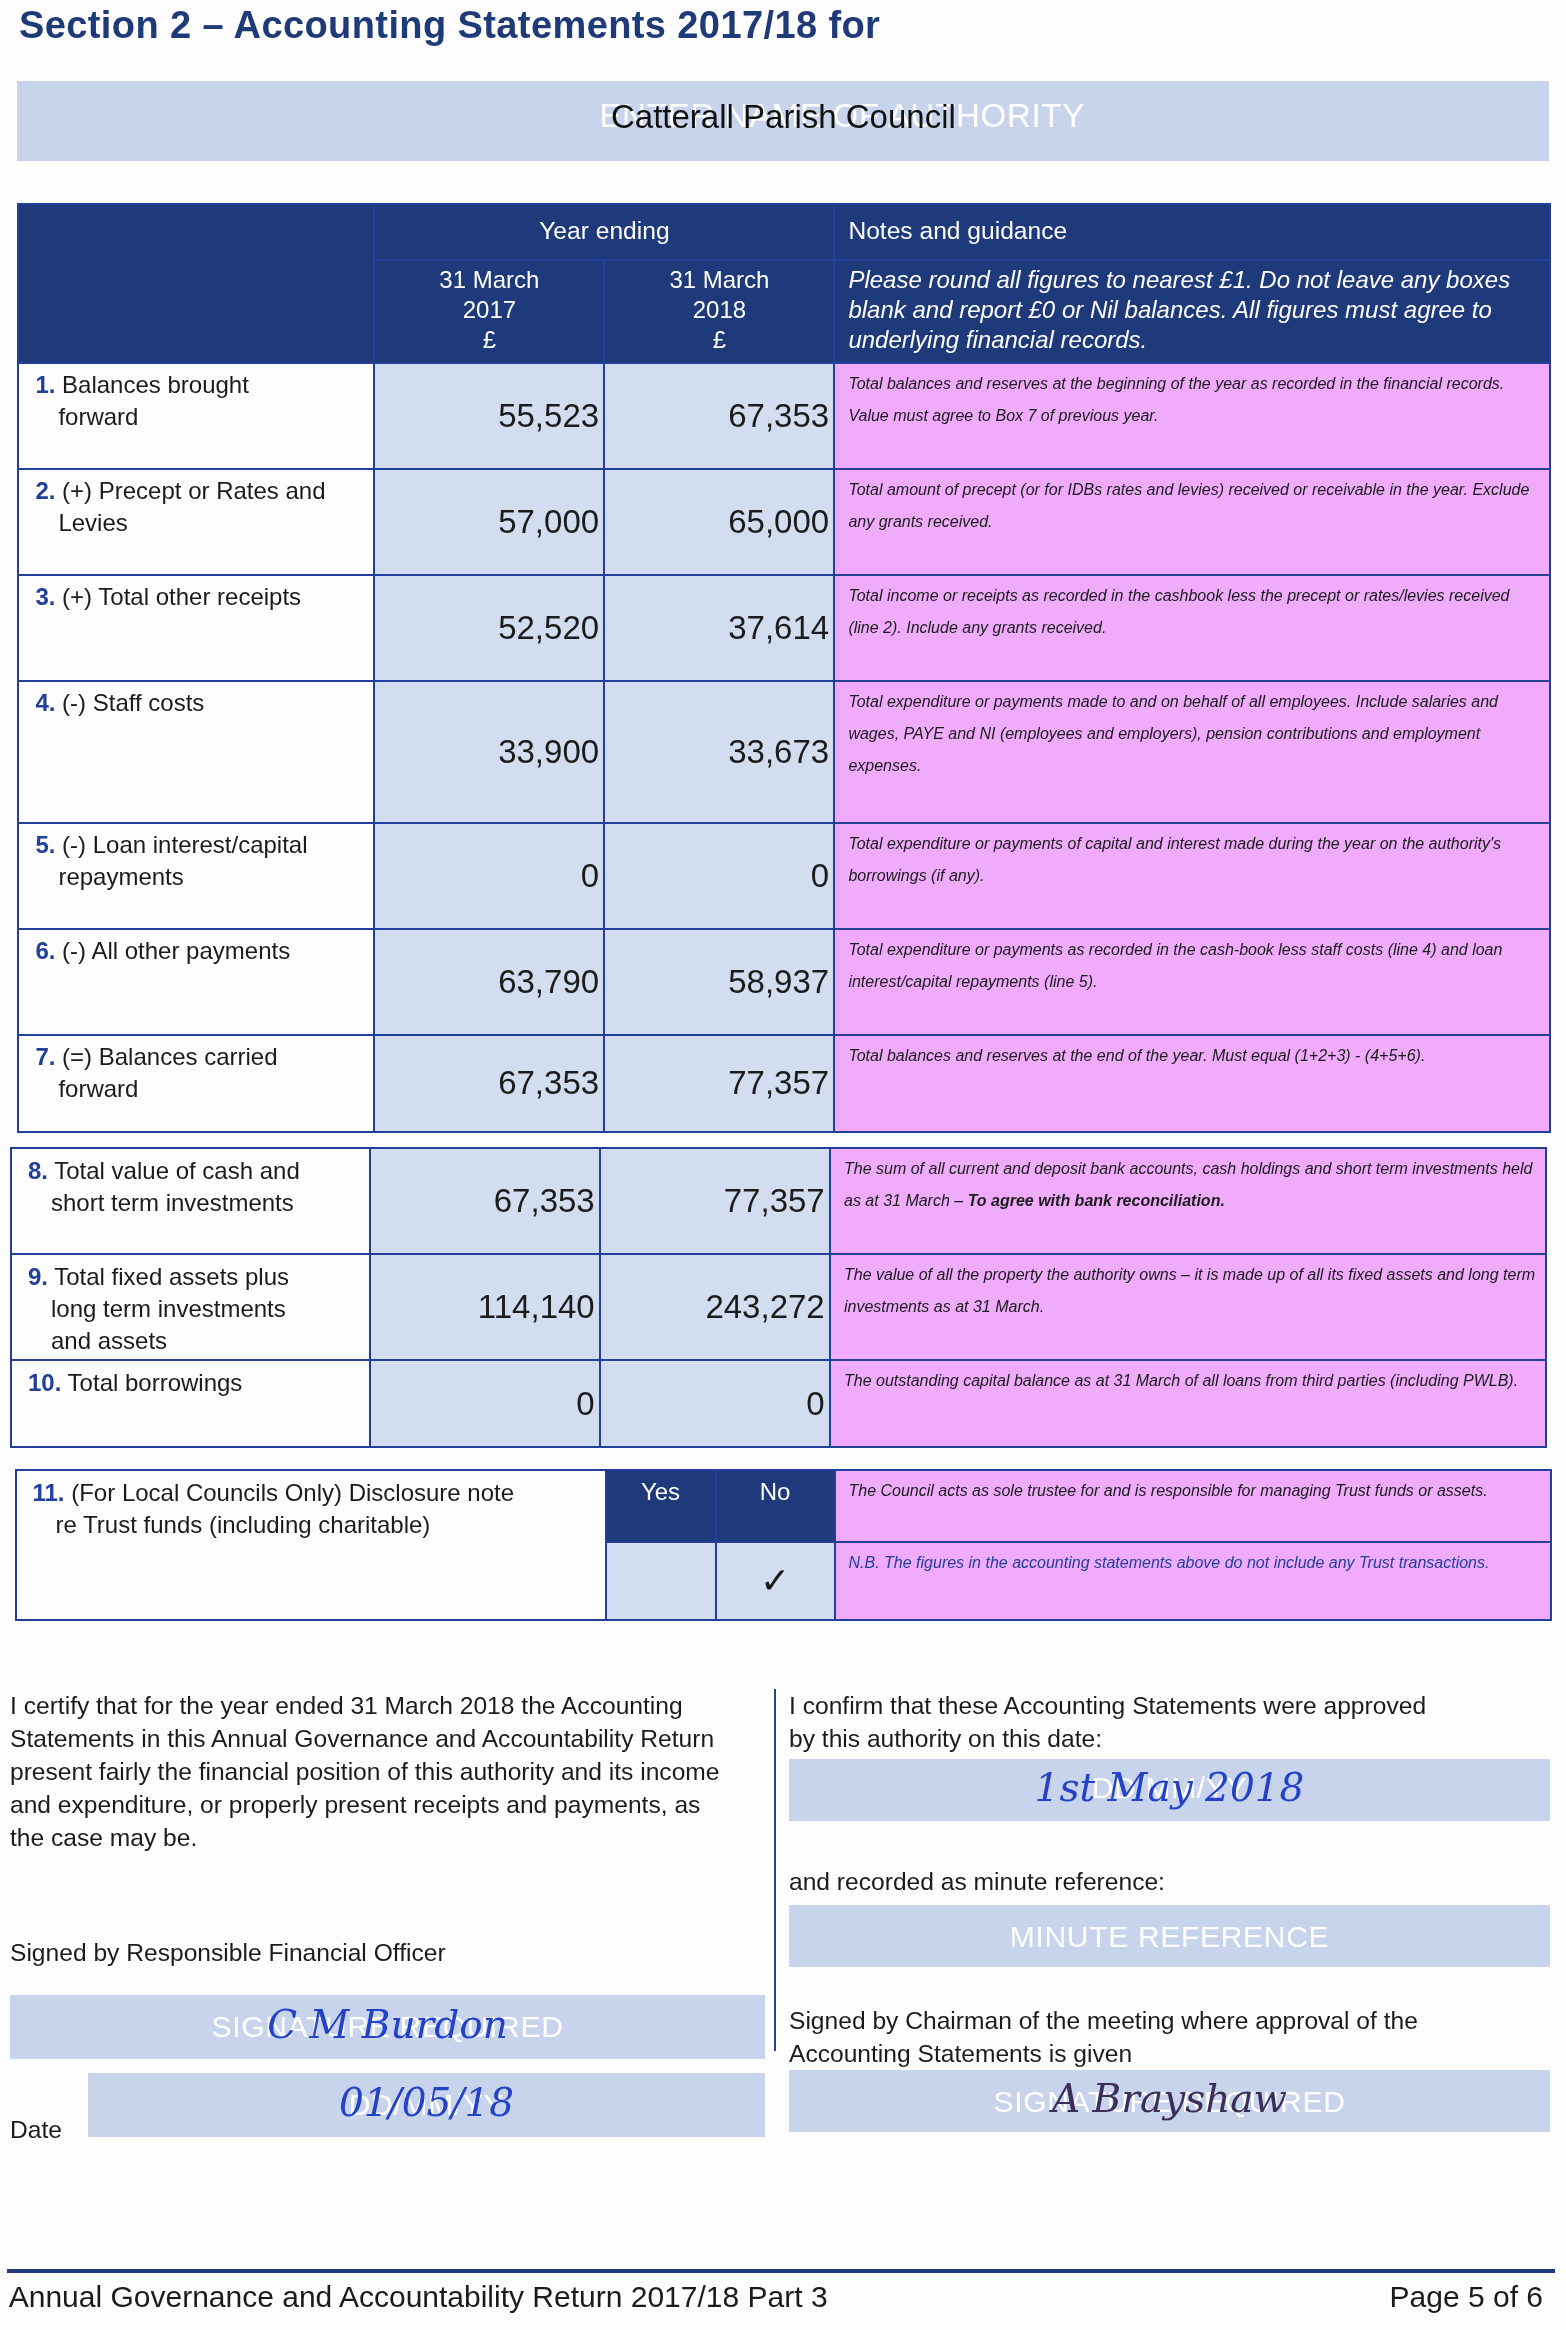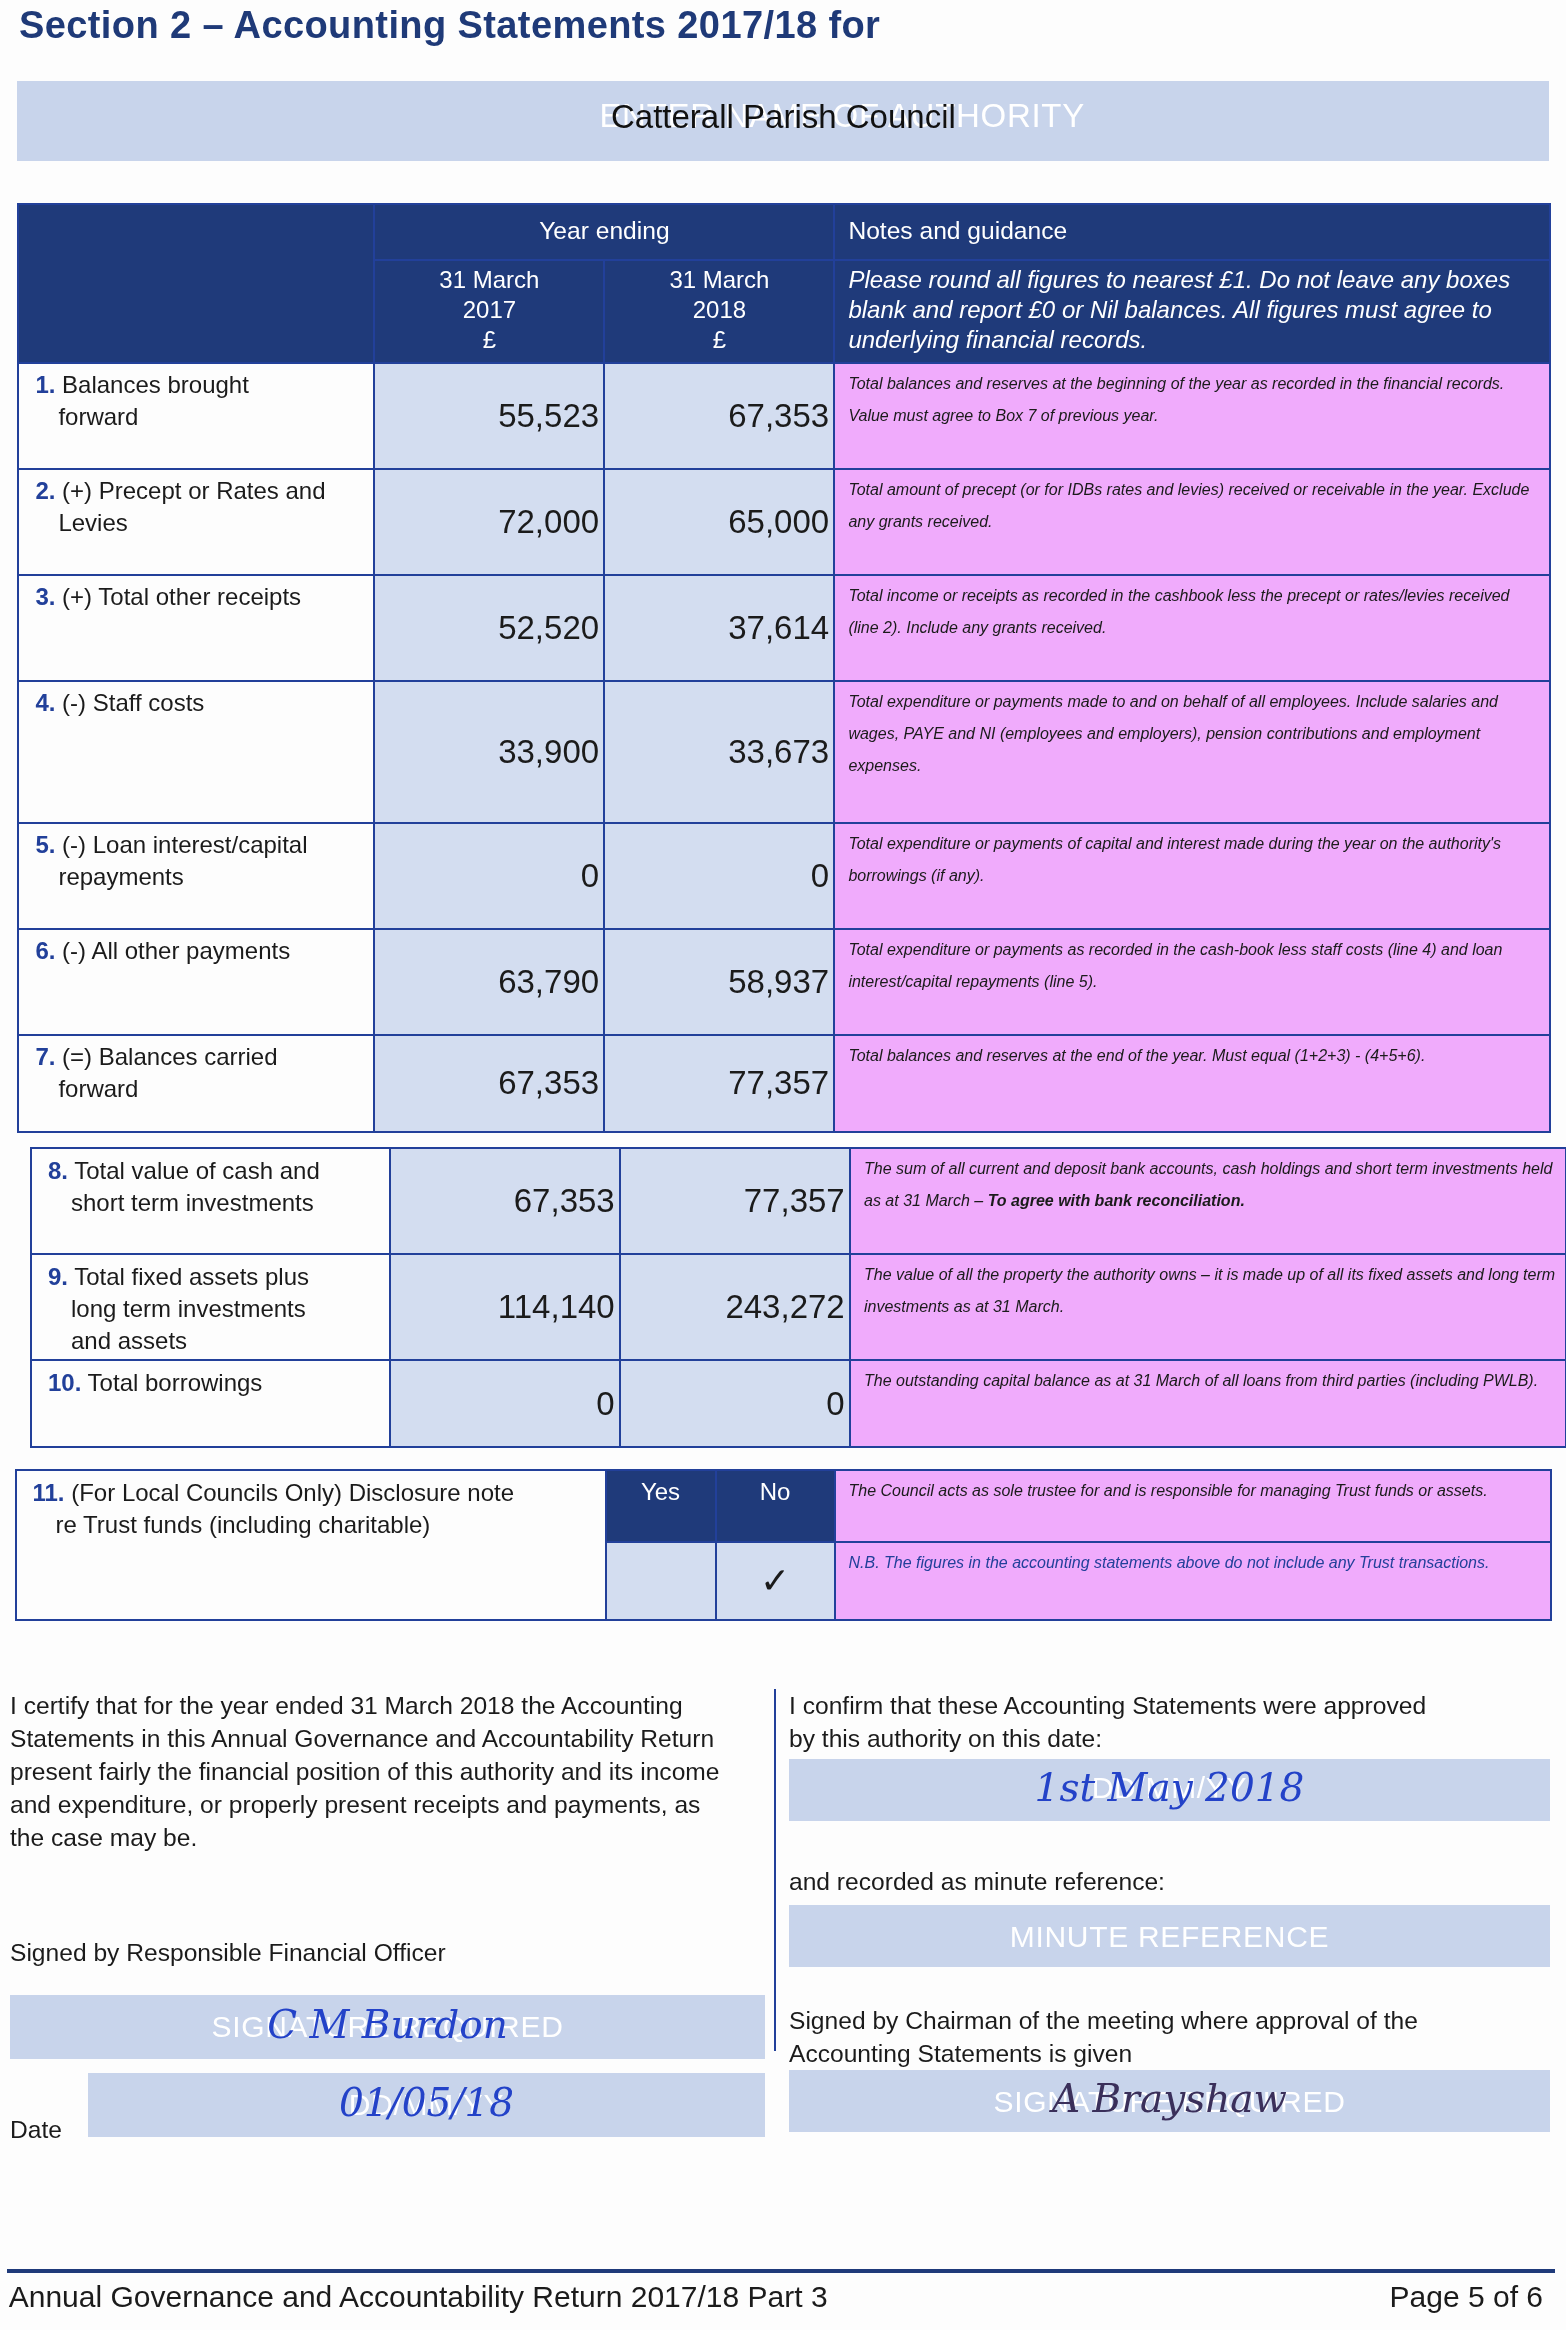--- a/index.html
+++ b/index.html
@@ -73,21 +73,21 @@
   </tbody>
     <tbody id="main-rows">
       <tr style="height: 106px; margin-left: 25px;">
     <td class="lbl"><span class="n">1.</span> <span>Balances brought</span><span class="ind">forward</span></td>
     <td class="val">55,523</td>
     <td class="val">67,353</td>
     <td class="note">Total balances and reserves at the beginning of the year as recorded in the financial records. Value must agree to Box 7 of previous year.</td>
       </tr>
       <tr style="height: 106px;">
     <td class="lbl"><span class="n">2.</span> <span>(+) Precept or Rates and</span><span class="ind">Levies</span></td>
-    <td class="val">72,000</td>
+    <td class="val">57,000</td>
     <td class="val">65,000</td>
     <td class="note">Total amount of precept (or for IDBs rates and levies) received or receivable in the year. Exclude any grants received.</td>
       </tr>
       <tr style="height: 106px;">
     <td class="lbl"><span class="n">3.</span> <span>(+) Total other receipts</span><span class="ind"></span></td>
     <td class="val">52,520</td>
     <td class="val">37,614</td>
     <td class="note">Total income or receipts as recorded in the cashbook less the precept or rates/levies received (line 2). Include any grants received.</td>
       </tr>
       <tr style="height: 142px;">
@@ -110,21 +110,21 @@
       </tr>
       <tr style="height: 97px;">
     <td class="lbl"><span class="n">7.</span> <span>(=) Balances carried</span><span class="ind">forward</span></td>
     <td class="val">67,353</td>
     <td class="val">77,357</td>
     <td class="note">Total balances and reserves at the end of the year. Must equal (1+2+3) - (4+5+6).</td>
       </tr>
     </tbody>
 </table>
 
-<table class="acc" style="left:30px;top:1147px;width:1534px;">
+<table class="acc" style="left:10px;top:1147px;width:1534px;">
   <colgroup>
       <col style="width:359px">
       <col style="width:230px">
       <col style="width:230px">
       <col style="width:716px">
     </colgroup>
   <tbody id="asset-rows">
       <tr style="height: 106px;">
     <td class="lbl"><span class="n">8.</span> <span>Total value of cash and</span><span class="ind">short term investments</span><span class="ind"></span></td>
     <td class="val">67,353</td>

